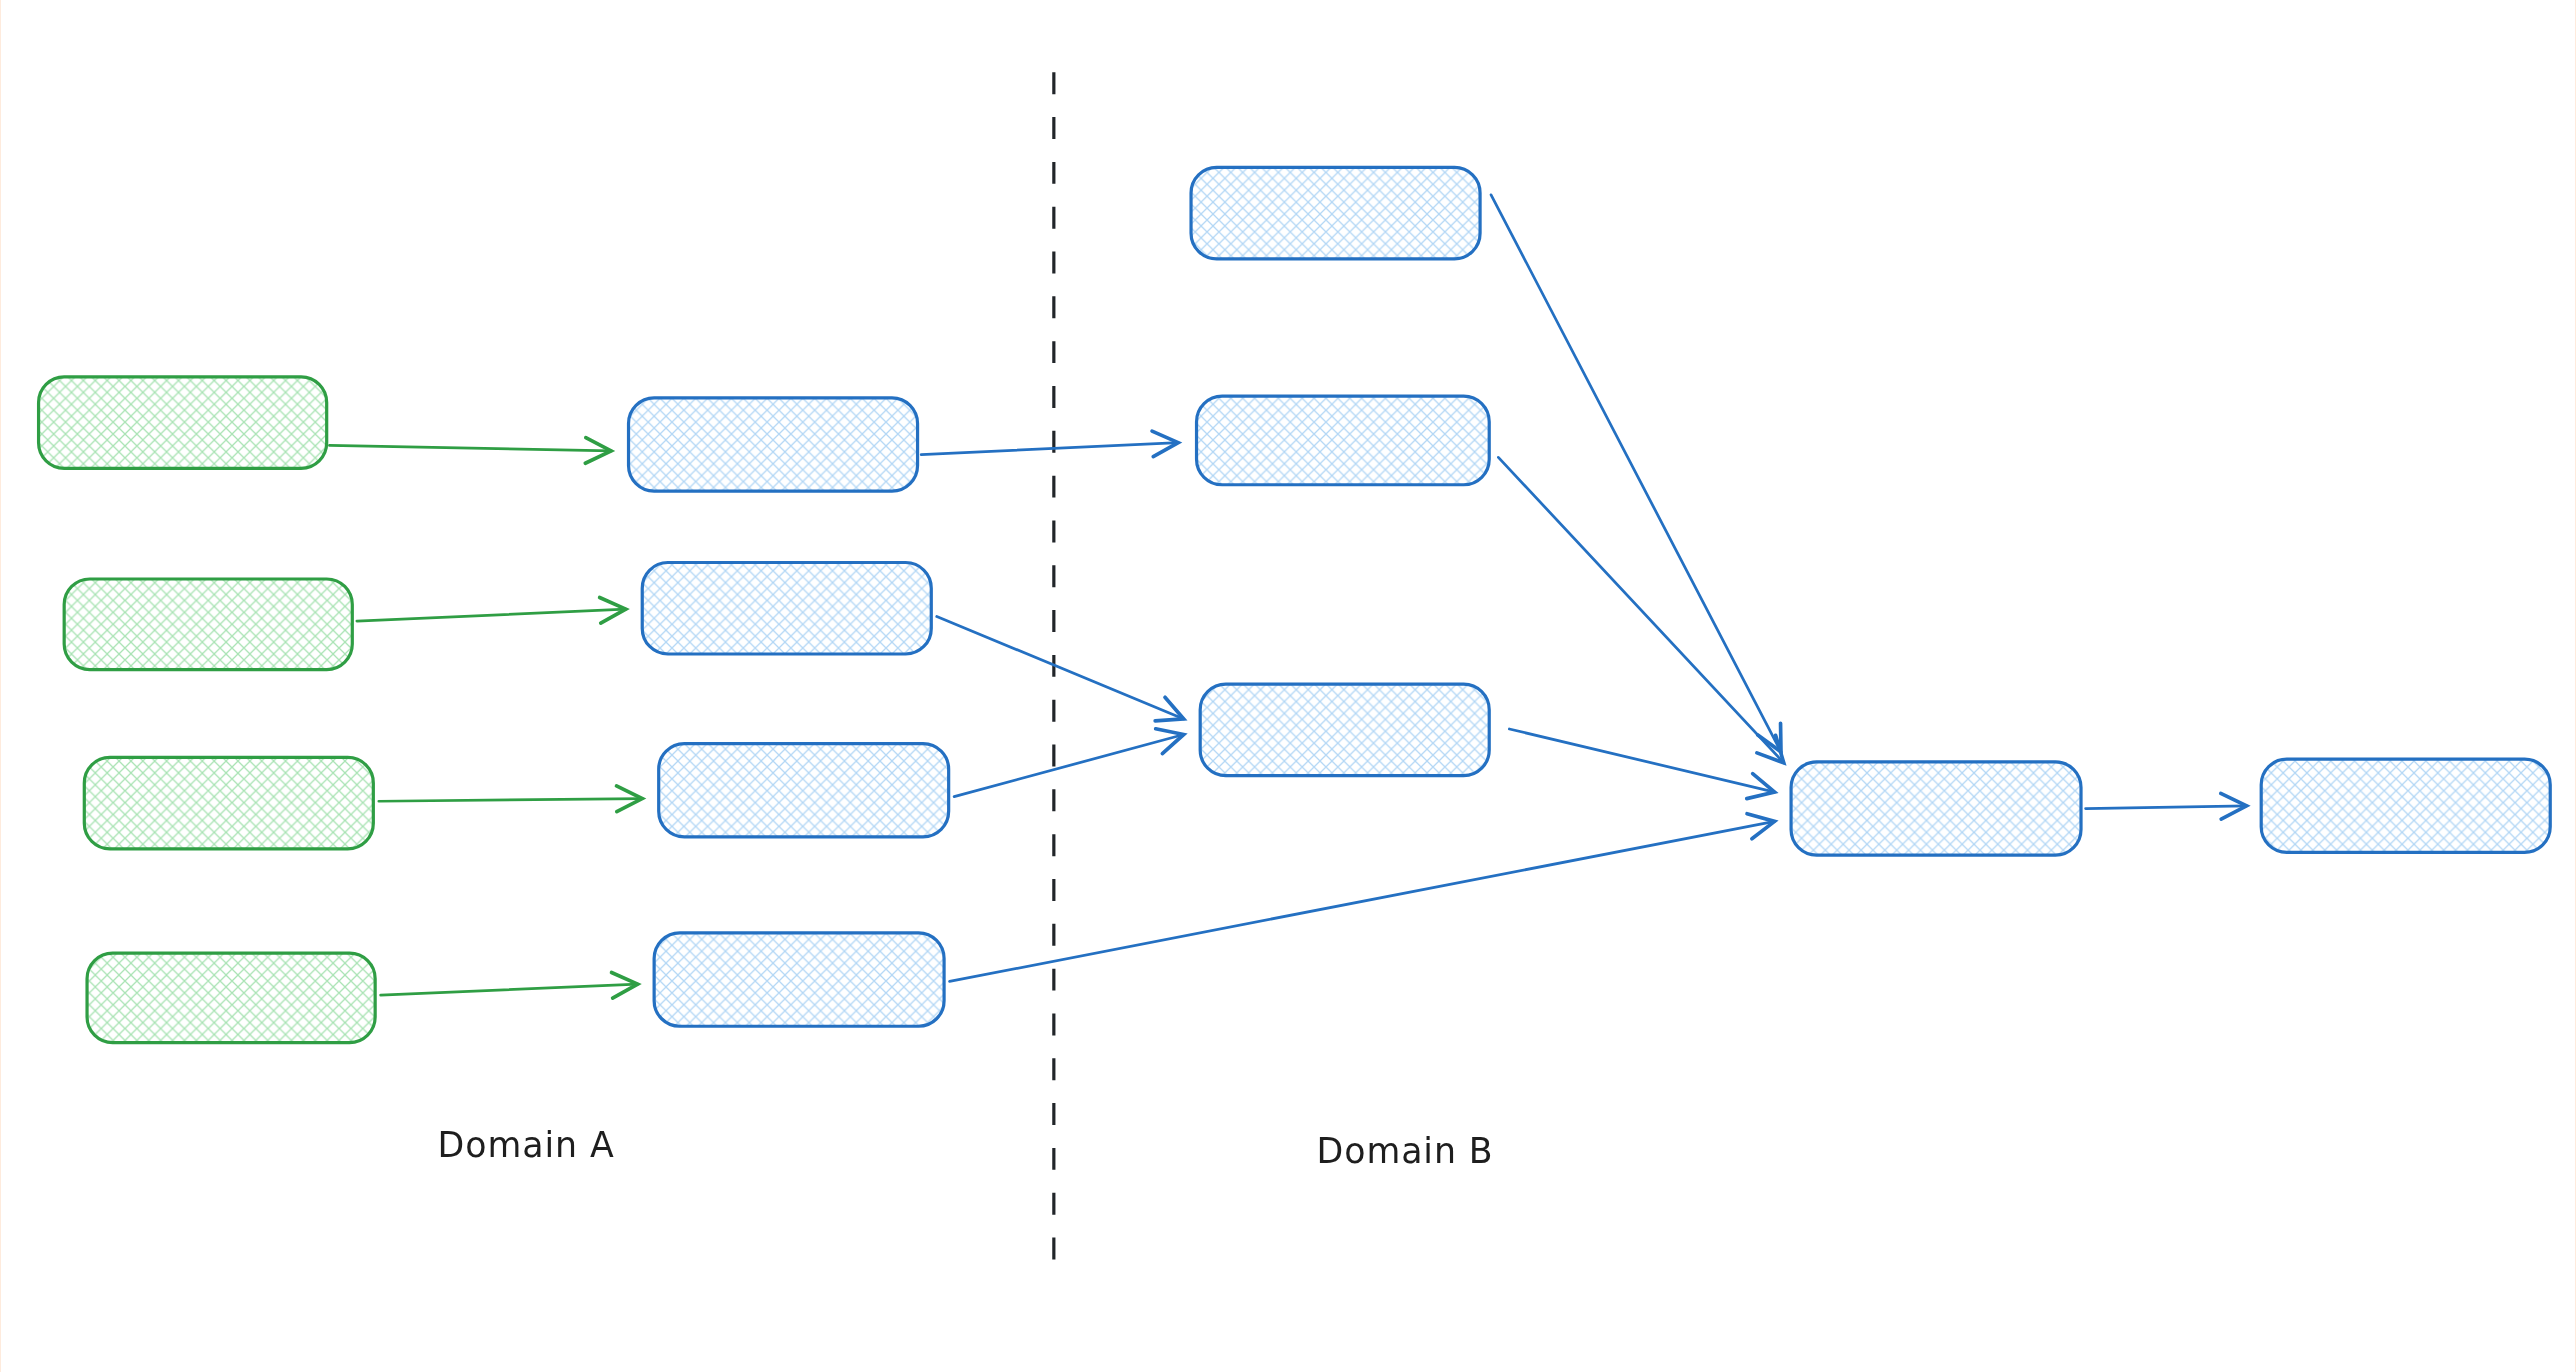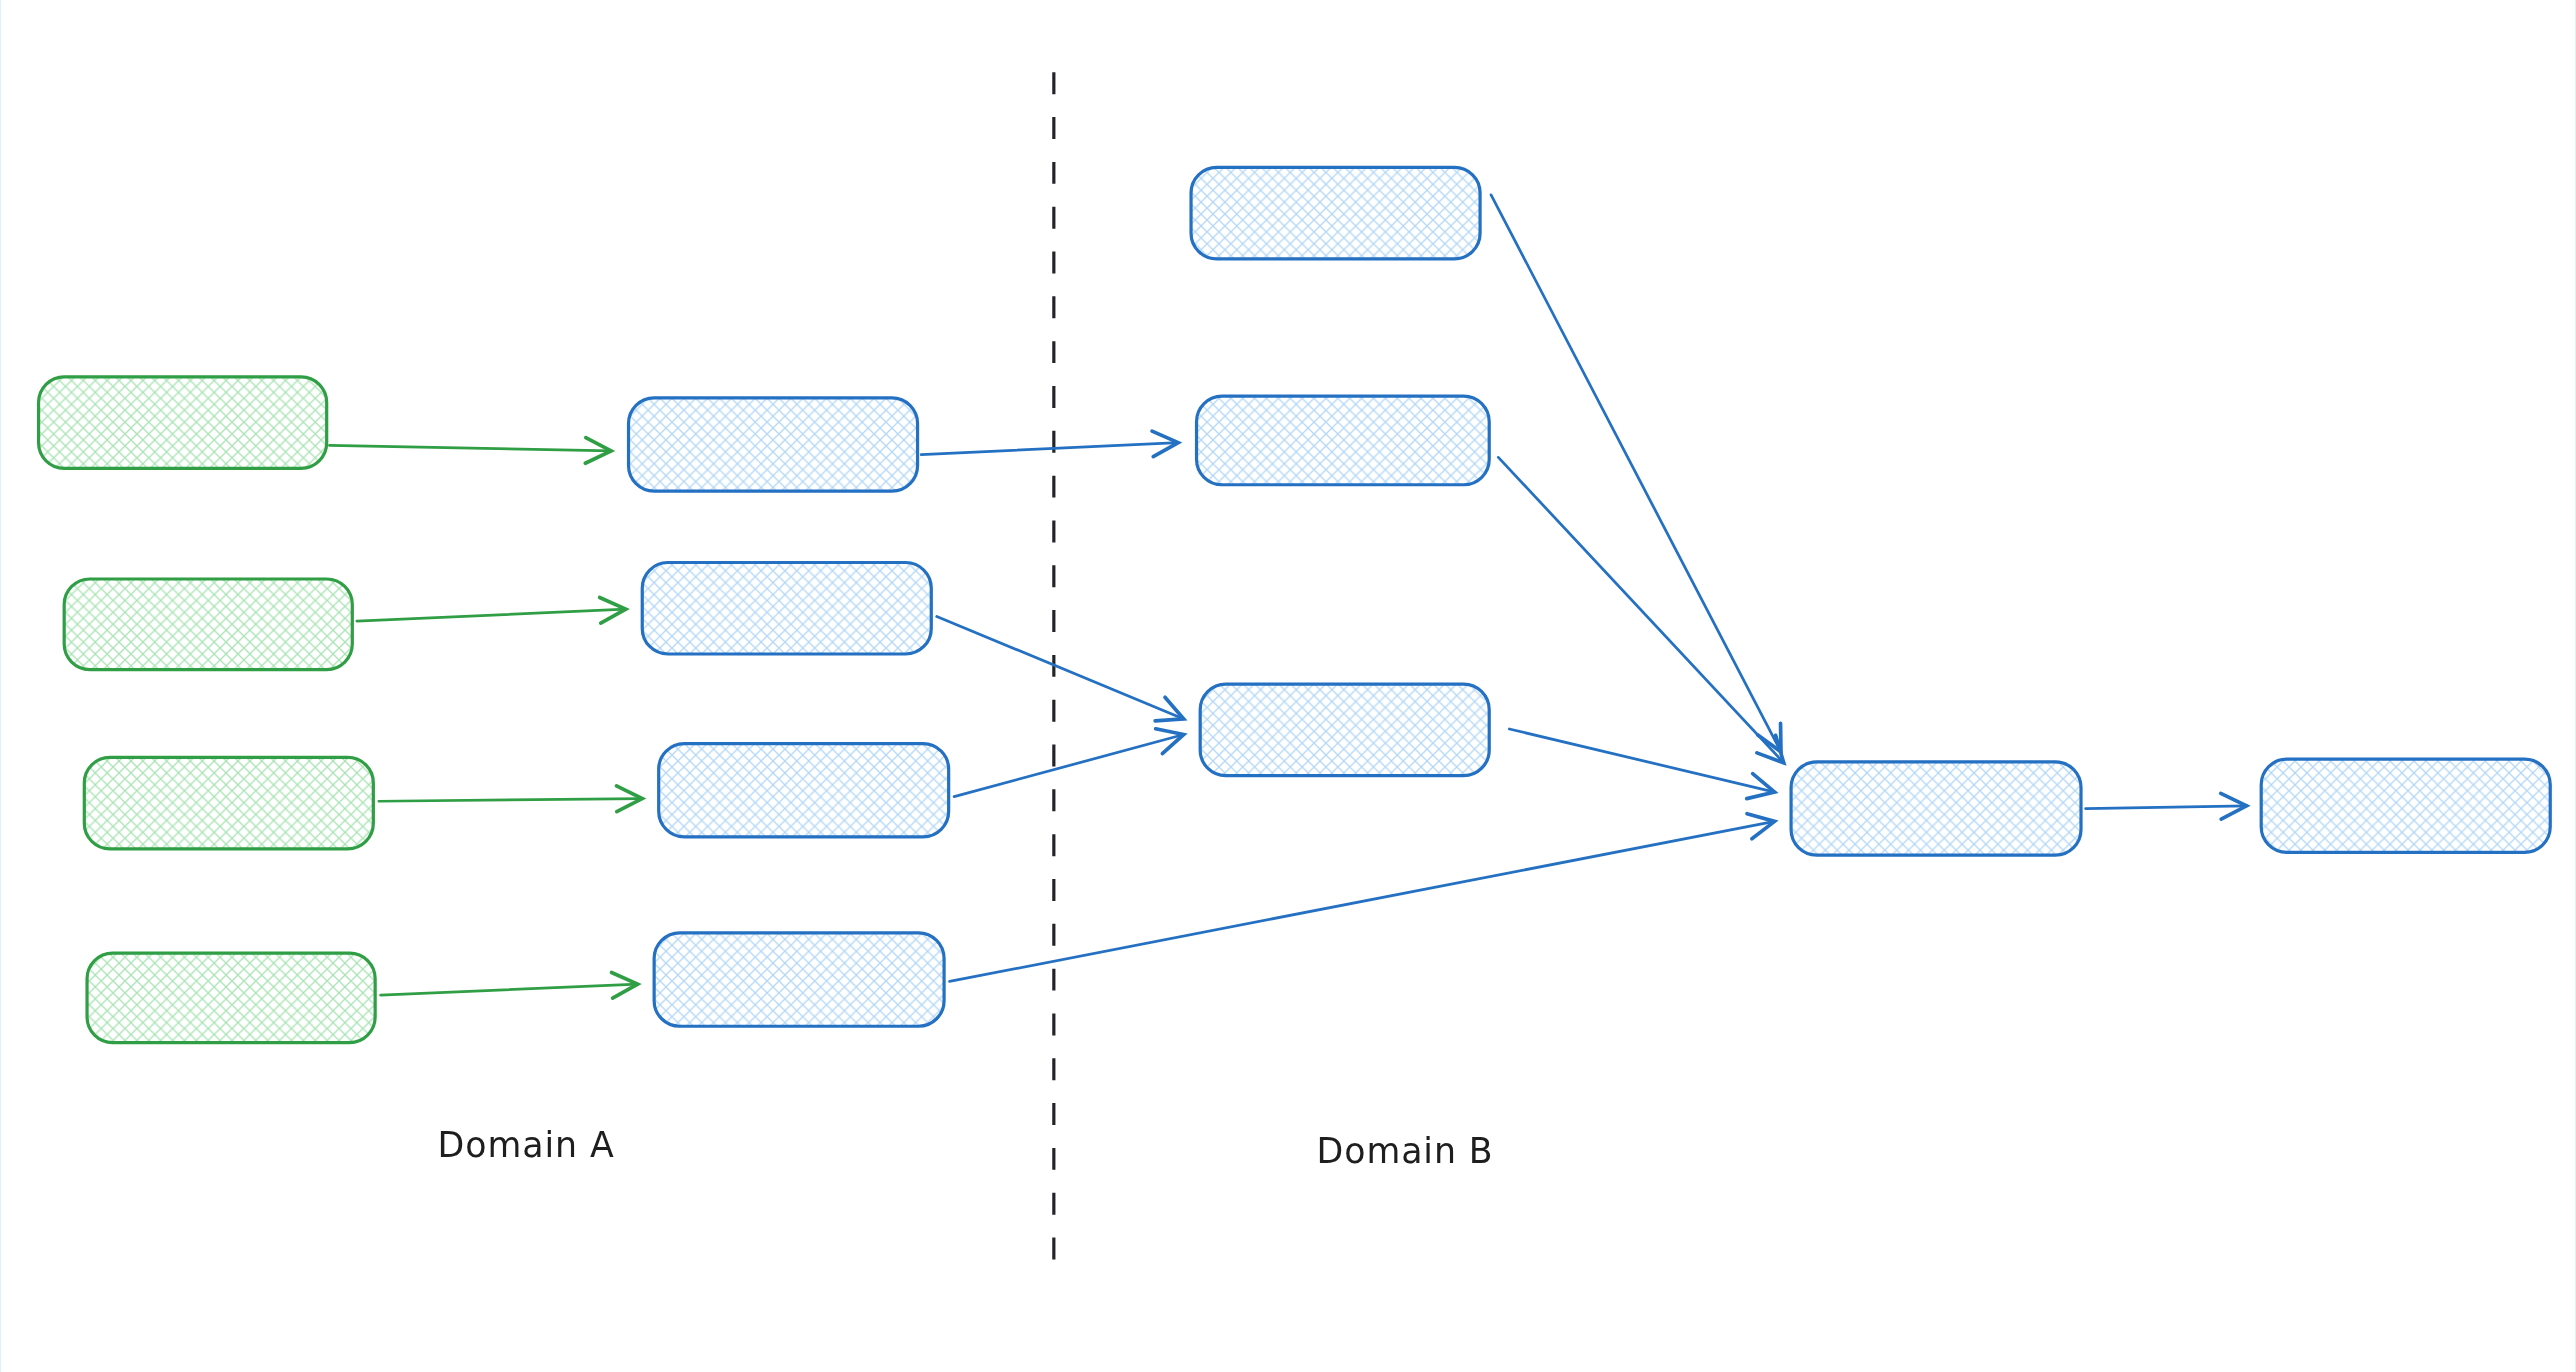--- a/index.html
+++ b/index.html
@@ -8,21 +8,21 @@
     background: #ffffff;
     width: 2576px;
     height: 1372px;
     overflow: hidden;
     font-family: "DejaVu Sans", "Liberation Sans", sans-serif;
   }
   #stage {
     position: relative;
     width: 2576px;
     height: 1372px;
-    background: #0ea5e9;
+    background: #f97316;
   }
   svg { display: block; }
   .node-rect {
     stroke-width: 3.5px;
     stroke-linejoin: round;
   }
   .edge {
     fill: none;
     stroke-width: 3px;
     stroke-linecap: round;

